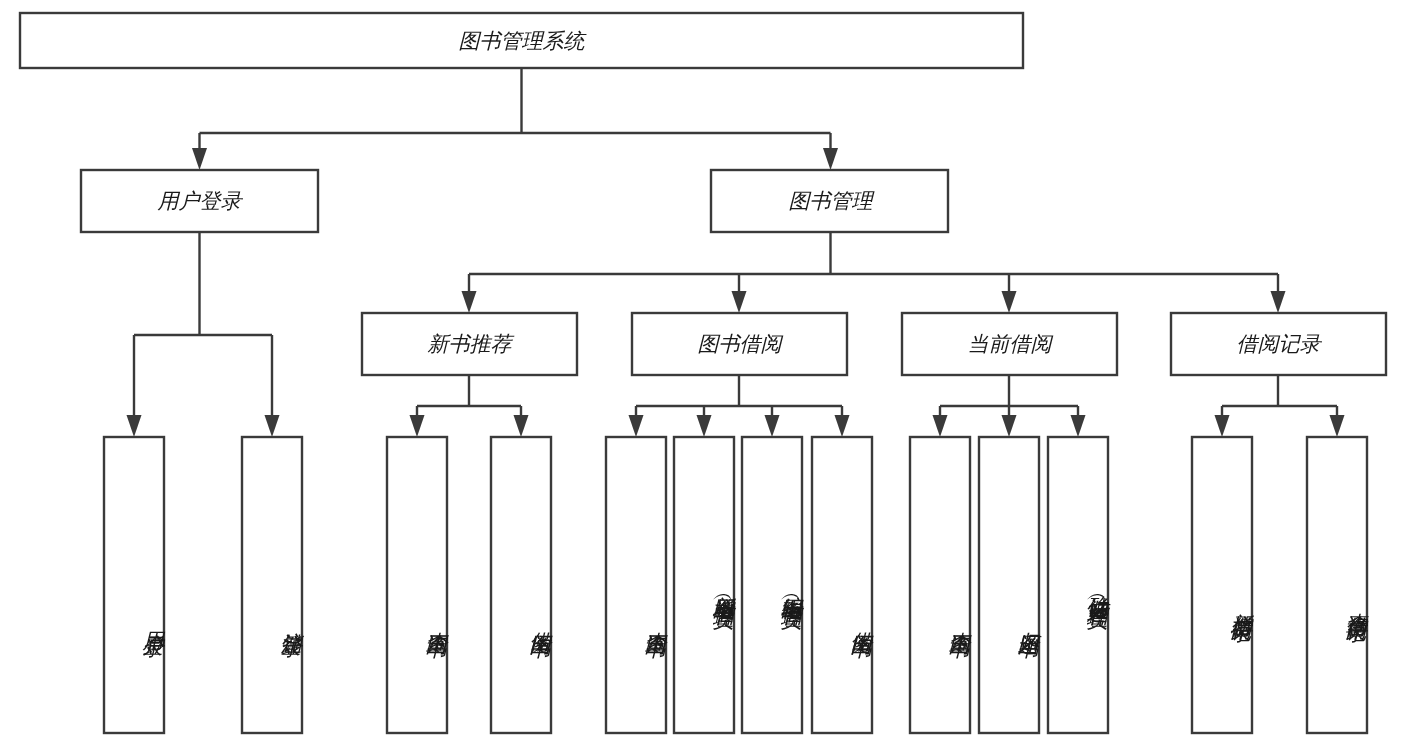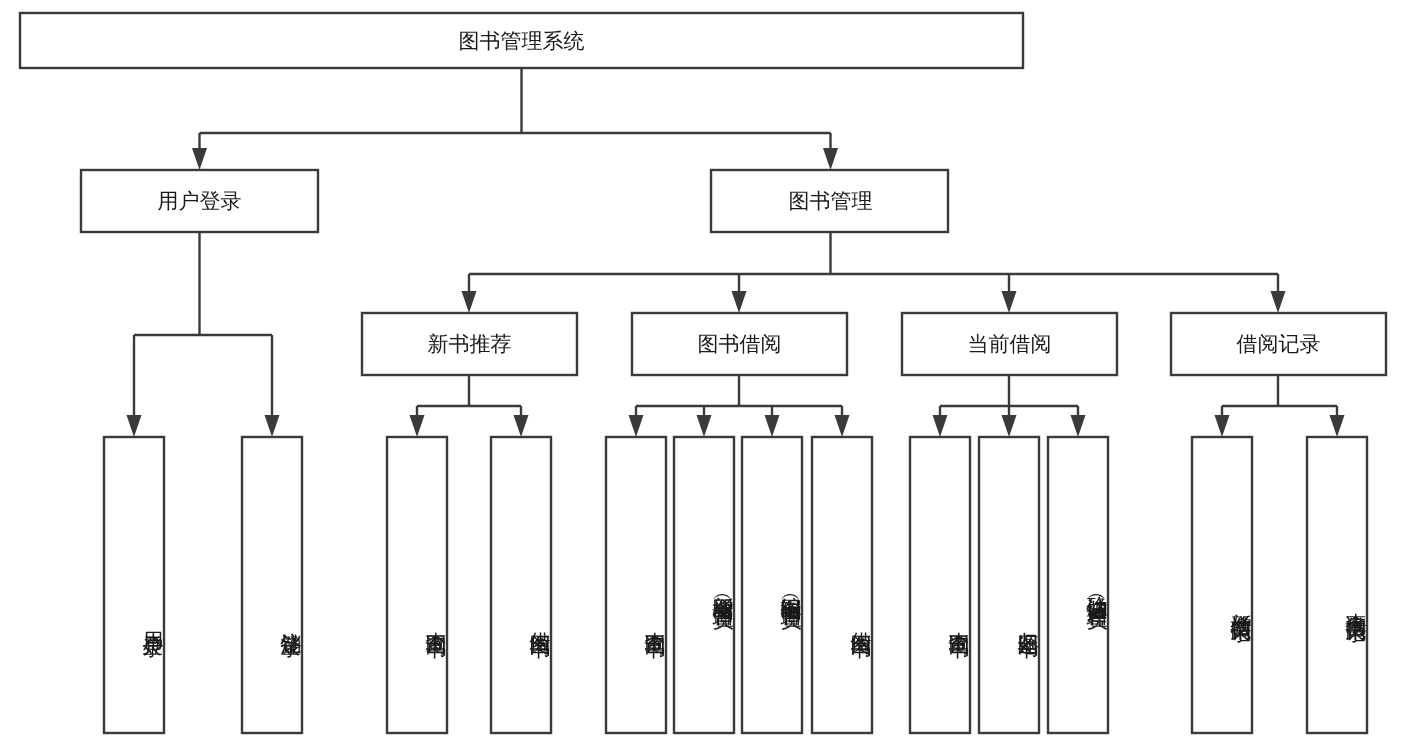--- a/index.html
+++ b/index.html
@@ -11,20 +11,21 @@
     width: 1405px;
     height: 747px;
     overflow: hidden;
     font-family: "DejaVu Sans", "Liberation Sans", sans-serif;
   }
   #diagram-root {
     position: relative;
     width: 1405px;
     height: 632px;
     background: #ffffff;
+    font-style: italic;
   }
   svg.flow {
     position: absolute;
     top: 0;
     left: 0;
     width: 1405px;
     height: 747px;
   }
   .box-rect {
     fill: #ffffff;

